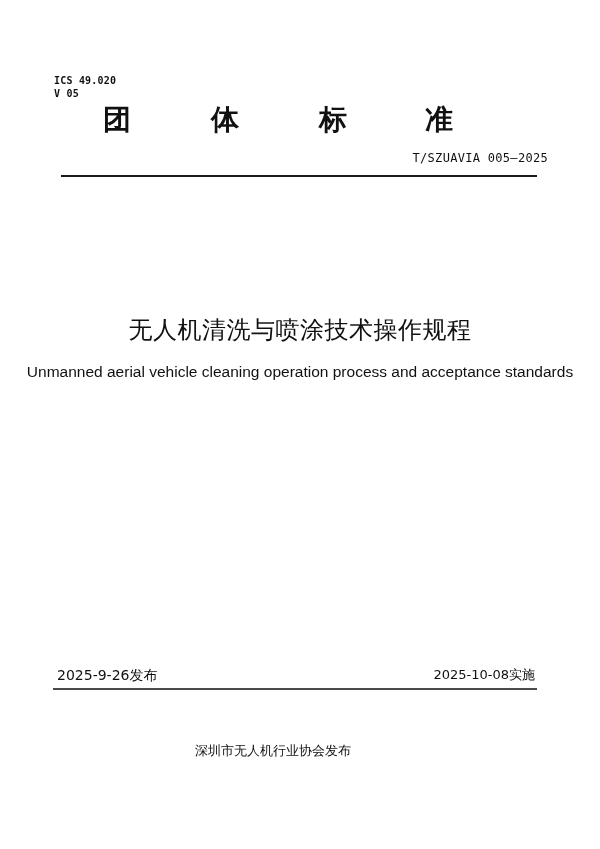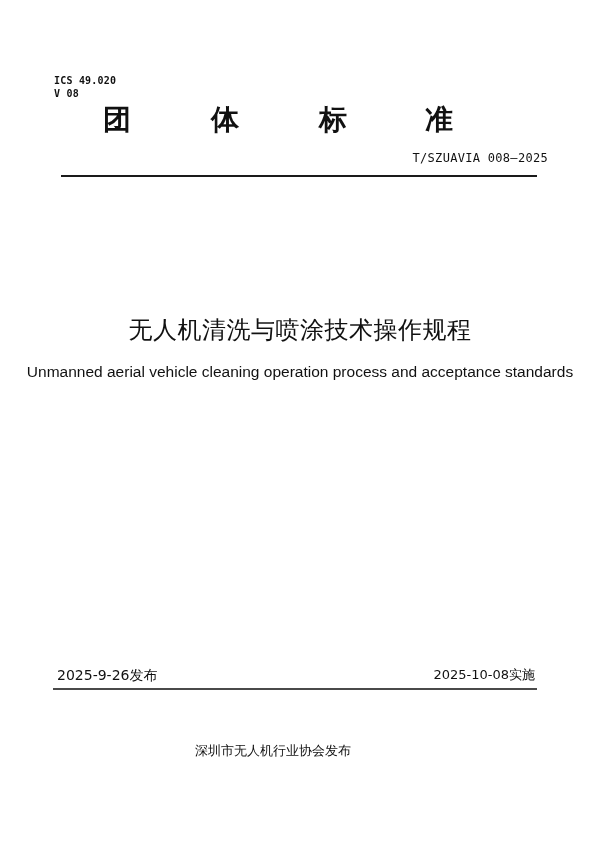--- a/index.html
+++ b/index.html
@@ -103,31 +103,31 @@
       white-space: pre;
     }
     .issuer .verb {
     }
   </style>
 </head>
 <body>
 
 <div class="abs ics">
   <div>ICS 49.020</div>
-  <div>V 08</div>
+  <div>V 05</div>
 </div>
 
 <div class="abs std-type">
   <span style="left:103px;">团</span>
   <span style="left:211px;">体</span>
   <span style="left:319px;">标</span>
   <span style="left:425px;">准</span>
 </div>
 
-<div class="abs std-no">T/SZUAVIA 008—2025</div>
+<div class="abs std-no">T/SZUAVIA 005—2025</div>
 
 <div class="abs rule-top"></div>
 
 <div class="abs title-cn">无人机清洗与喷涂技术操作规程</div>
 
 <div class="abs title-en">Unmanned aerial vehicle cleaning operation process and acceptance standards</div>
 
 <div class="abs date-pub">2025-9-26发布</div>
 
 <div class="abs date-eff">2025-10-08实施</div>

